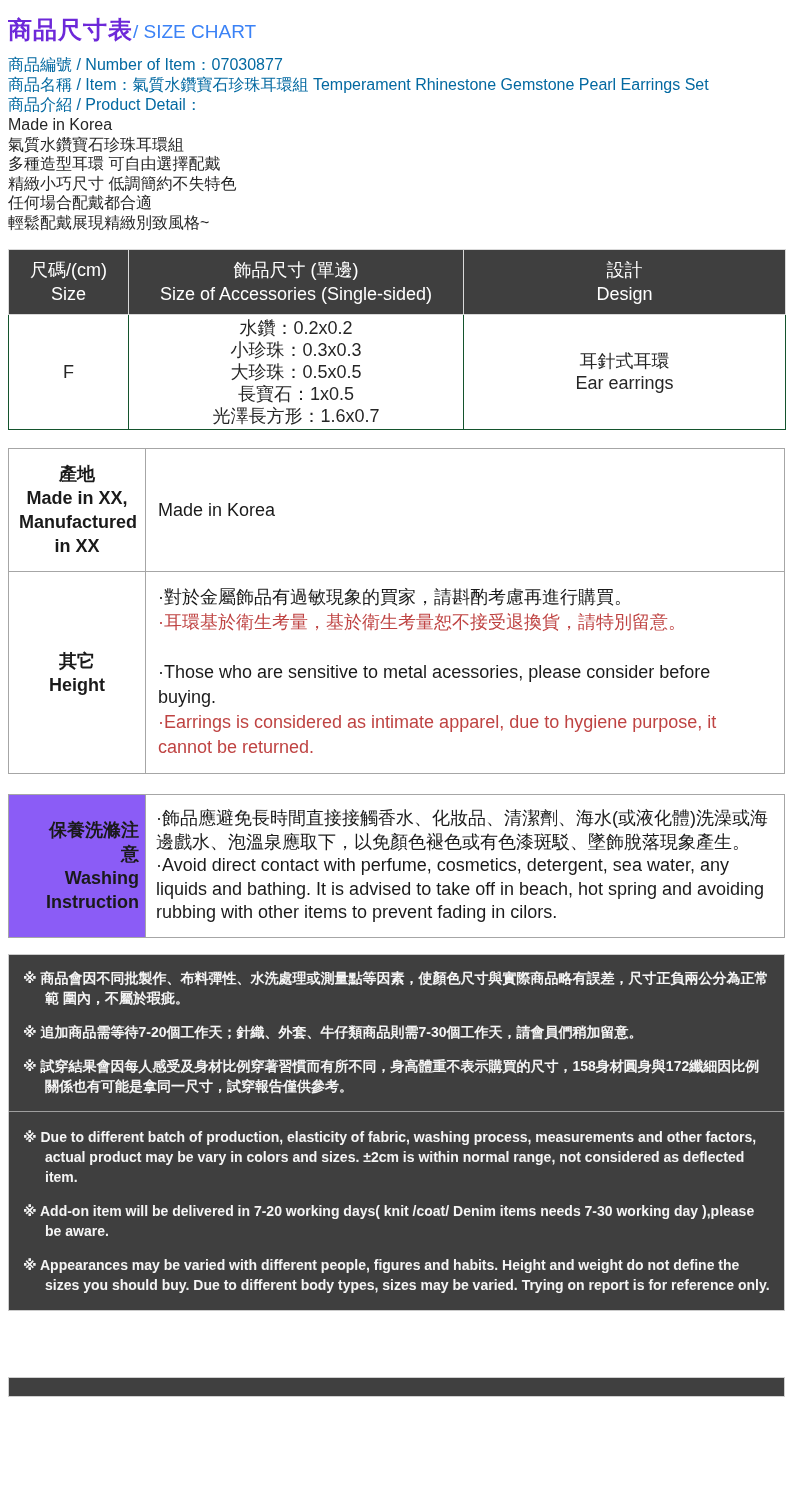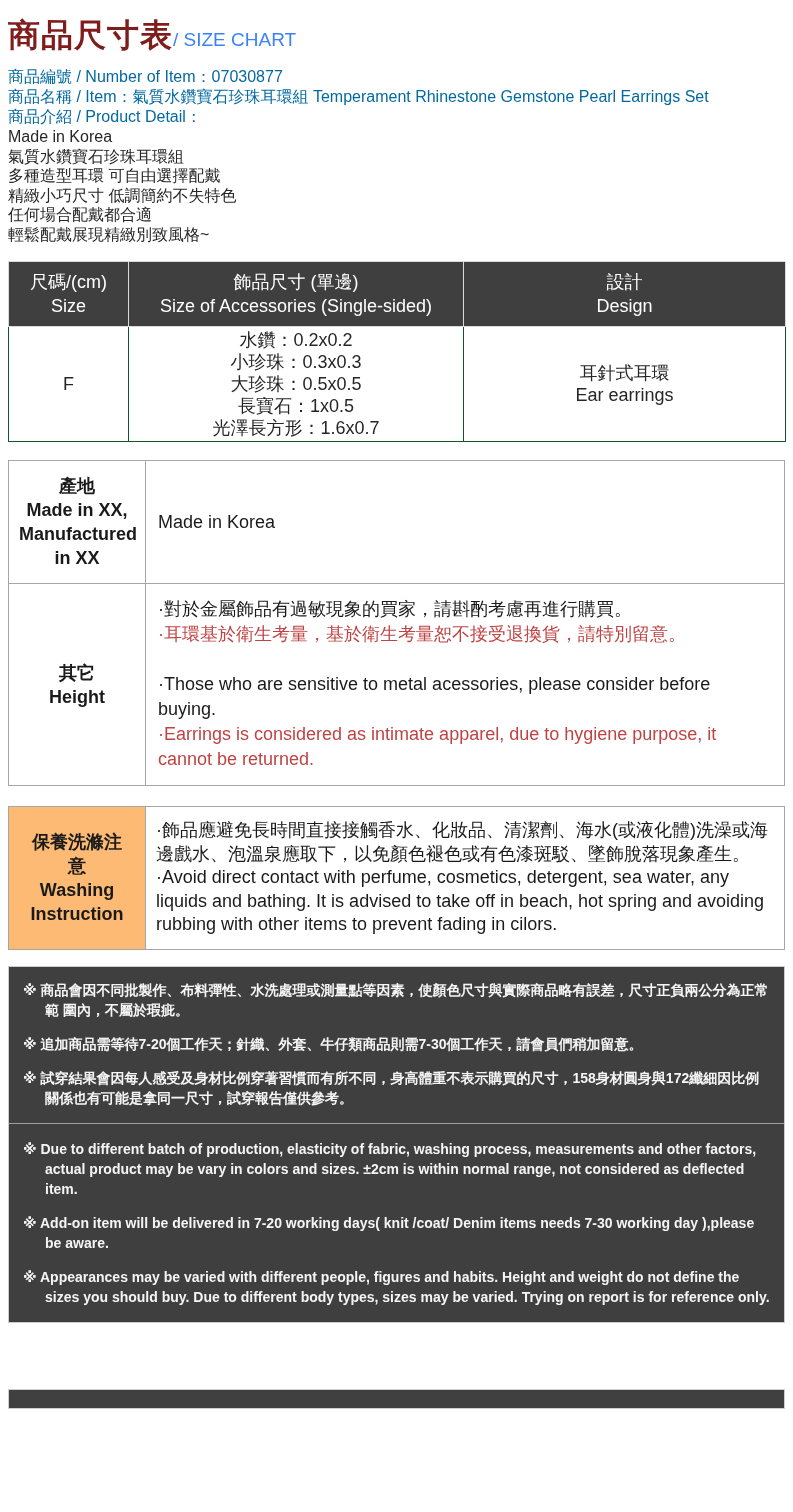--- a/index.html
+++ b/index.html
@@ -6,21 +6,21 @@
   html, body { background: #ffffff; }
   body {
     width: 793px; min-height: 1512px;
     font-family: "Liberation Sans", "DejaVu Sans", sans-serif;
     color: #222222;
   }
   .page { padding: 14px 8px 0 8px; width: 793px; }
 
   
   .title-row { margin-bottom: 9px; }
-  .title-zh { font-size: 32px; font-weight: bold; color: #7f1d1d; letter-spacing: 1px; }
+  .title-zh { font-size: 24px; font-weight: bold; color: #6d28d9; letter-spacing: 1px; }
   .title-en { font-size: 19px; font-weight: 400; color: #3b82f6; }
   .meta-line { font-size: 16px; line-height: 20px; color: #0369a1; }
   .details { margin-top: 0; }
   .detail-line { font-size: 16px; line-height: 19.5px; color: #262626; }
 
   
   table { border-collapse: collapse; width: 777px; table-layout: fixed; }
   .pre { white-space: pre-line; }
 
   
@@ -50,23 +50,23 @@
     font-size: 18px; line-height: 25px; color: #1a1a1a; padding: 10px 12px;
   }
   .row-origin th, .row-origin td { height: 123px; }
   .row-others th, .row-others td { height: 202px; }
   .p-gap { height: 25px; }
   .red { color: #bf4342; }
 
   
   .wash-table { margin-top: 20px; }
   .wash-table th {
-    width: 137px; border: 1px solid #a6a6a6; background: #fdba74;
+    width: 137px; border: 1px solid #a6a6a6; background: #8b5cf6;
     font-size: 18px; font-weight: bold; color: #1a1a1a;
-    text-align: center; vertical-align: middle; line-height: 24px; padding: 4px 6px;
+    text-align: right; vertical-align: middle; line-height: 24px; padding: 4px 6px;
   }
   .wash-table td {
     border: 1px solid #a6a6a6; vertical-align: middle;
     font-size: 18px; line-height: 23.5px; color: #1a1a1a; padding: 4px 10px;
     height: 143px;
   }
 
   
   .notice-box {
     margin-top: 16px; width: 777px;

